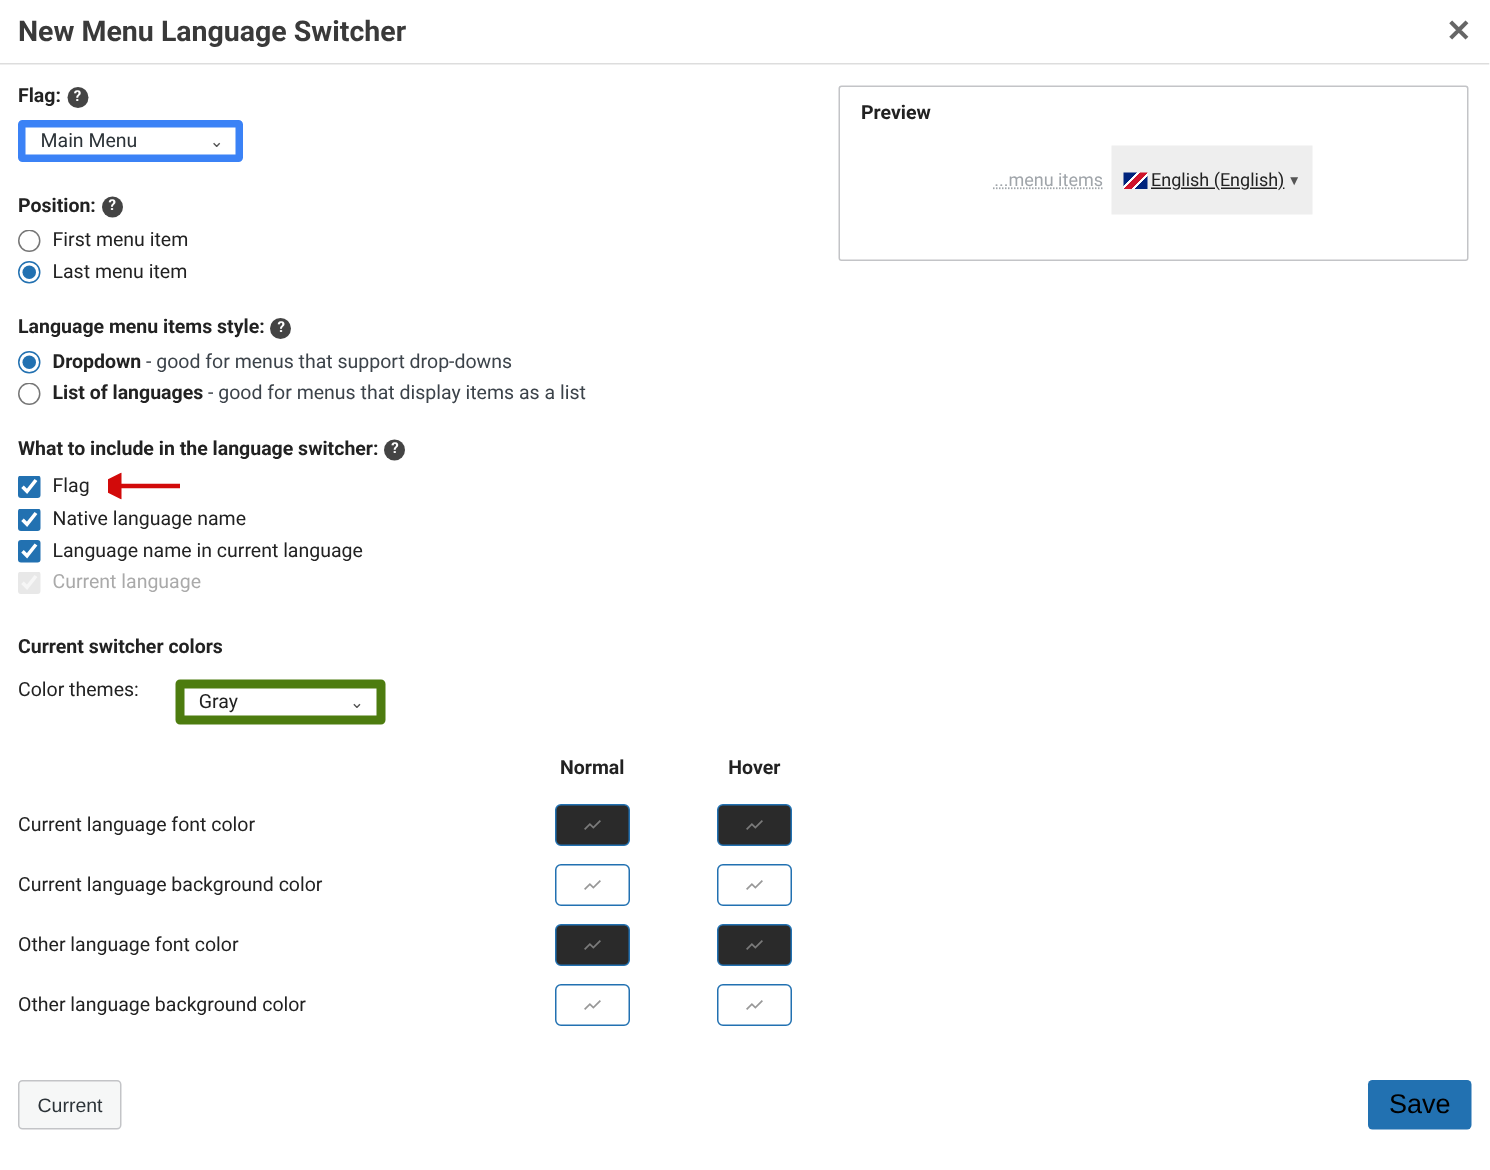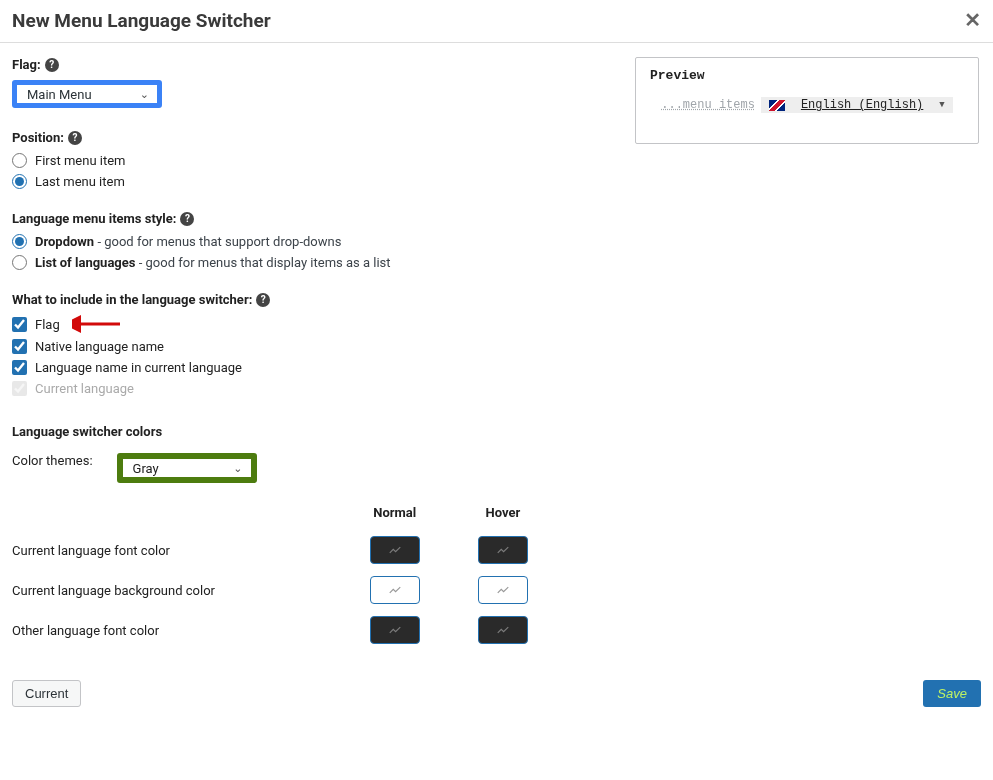--- a/index.html
+++ b/index.html
@@ -98,48 +98,47 @@
   }
   .check-disabled label {
     color: #aaa;
   }
   .radio-label strong { font-weight: 700; }
   .radio-desc { color: #3c434a; }
   .preview-box {
     position: absolute;
     top: 14px;
     right: 14px;
-    width: 344px;
+    width: 420px;
     border: 1px solid #c3c4c7;
     border-radius: 2px;
     padding: 10px 14px 30px 14px;
     background: #fff;
-    font-family: Liberation Mono, monospace;
   }
   .preview-title {
     font-weight: 700;
     margin-bottom: 14px;
   }
   .preview-content {
     display: flex;
     justify-content: center;
     align-items: center;
     gap: 6px;
   }
   .menu-items-placeholder {
     color: #a0a5aa;
     font-size: 12px;
     text-decoration: underline dotted;
   }
   .lang-dropdown {
     background: #eee;
-    padding: 1px 8px;
+    padding: 16px 8px;
     display: inline-flex;
     align-items: center;
-    gap: 16px;
+    gap: 2px;
     font-size: 12px;
   }
   .flag {
     width: 16px; height: 11px;
     background: linear-gradient(135deg,#00247d 33%, #fff 33%, #fff 40%, #cf142b 40%, #cf142b 60%, #fff 60%, #fff 67%, #00247d 67%);
     display: inline-block;
   }
   .lang-dropdown span.txt { text-decoration: underline; color: #222; }
   .lang-dropdown .dd { font-size: 9px; color: #555; }
   .colors-heading {
@@ -214,26 +213,25 @@
     background: #f6f7f7;
     color: #2c3338;
     border-radius: 3px;
     padding: 5px 12px;
     font-size: 13px;
     cursor: pointer;
   }
   .btn-save {
     border: none;
     background: #2271b1;
-    color: #bef264;
+    color: #000000;
     border-radius: 3px;
     padding: 6px 14px;
-    font-size: 13px;
-    cursor: pointer;
-    font-style: italic;
+    font-size: 18px;
+    cursor: pointer;
   }
 </style>
 </head>
 <body>
 
 <div class="modal-header">
   <div class="modal-title">New Menu Language Switcher</div>
   <div class="close-x">✕</div>
 </div>
 
@@ -322,21 +320,21 @@
       <div class="check-row">
         <input type="checkbox" checked="" style="">
         <label>Language name in current language</label>
       </div>
       <div class="check-row check-disabled">
         <input type="checkbox" checked="" disabled="" style="">
         <label>Current language</label>
       </div>
     </div>
 
-    <div class="colors-heading">Language switcher colors</div>
+    <div class="colors-heading">Current switcher colors</div>
 
     <div class="theme-row">
       <span class="theme-label">Color themes:</span>
       <div class="theme-select">
         <span>Gray</span>
         <span class="chev">⌄</span>
       </div>
     </div>
 
     <table class="color-table">
@@ -378,20 +376,33 @@
                 <svg viewBox="0 0 24 24">
                   <path d="M3 17l6-6 4 4 8-8" stroke-width="2" fill="none"></path>
                 </svg>
               </div></td>
         <td class="sw-cell"><div class="swatch dark">
                 <svg viewBox="0 0 24 24">
                   <path d="M3 17l6-6 4 4 8-8" stroke-width="2" fill="none"></path>
                 </svg>
               </div></td>
       </tr>
+      <tr>
+        <td>Other language background color</td>
+        <td class="sw-cell"><div class="swatch light">
+                <svg viewBox="0 0 24 24">
+                  <path d="M3 17l6-6 4 4 8-8" stroke-width="2" fill="none"></path>
+                </svg>
+              </div></td>
+        <td class="sw-cell"><div class="swatch light">
+                <svg viewBox="0 0 24 24">
+                  <path d="M3 17l6-6 4 4 8-8" stroke-width="2" fill="none"></path>
+                </svg>
+              </div></td>
+      </tr>
     </tbody>
       </table>
   </div>
 </div>
 
 <div class="modal-footer">
   <button class="btn-cancel">Current</button>
   <button class="btn-save">Save</button>
 </div>
 

